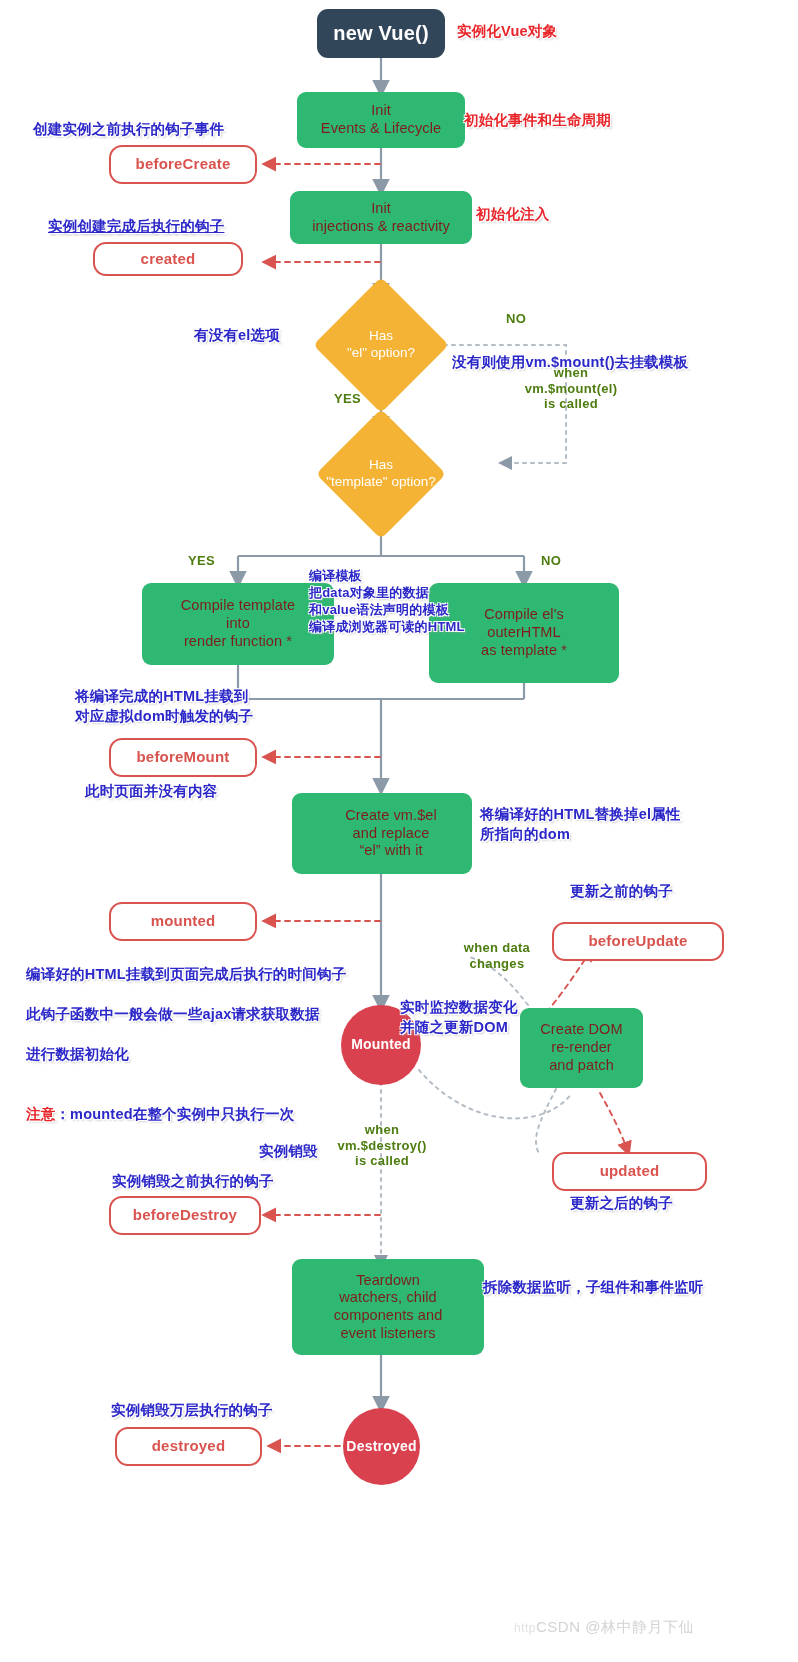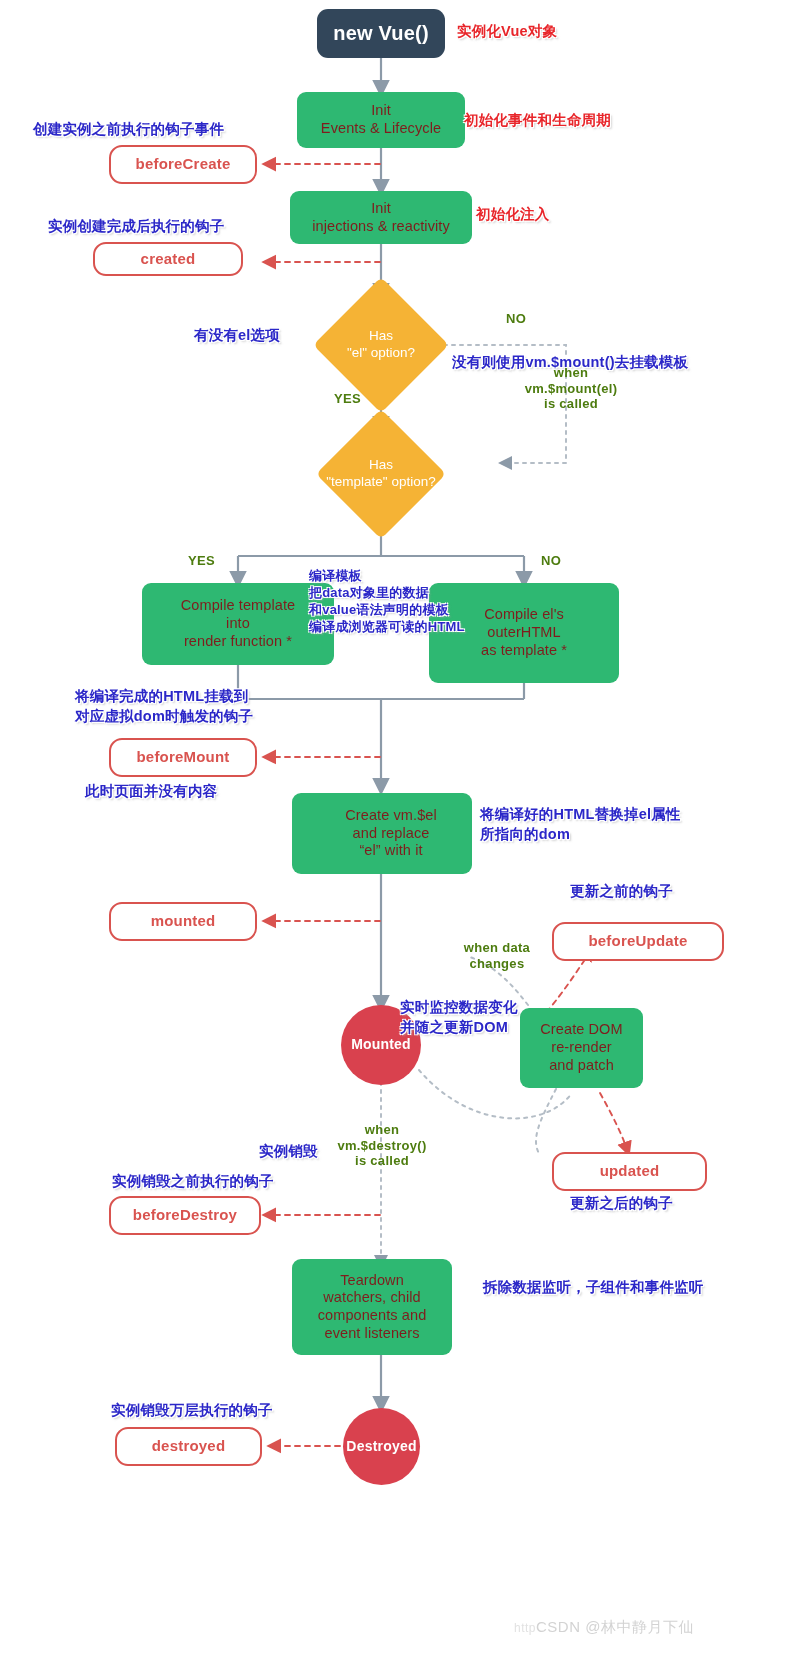--- a/index.html
+++ b/index.html
@@ -246,21 +246,21 @@
   <div class="node circle" style="left:341px;top:1005px;width:80px;height:80px;">
     <span>Mounted</span>
   </div>
 
   <div class="node green" style="left:520px;top:1008px;width:123px;height:80px;flex-direction:column;">
     <span>Create DOM</span>
     <span>re-render</span>
     <span>and patch</span>
   </div>
 
-  <div class="node green" style="left:292px;top:1259px;width:160px;height:96px;flex-direction:column;">
+  <div class="node green" style="left:292px;top:1259px;width:192px;height:96px;flex-direction:column;">
     <span>Teardown</span>
     <span>watchers, child</span>
     <span>components and</span>
     <span>event listeners</span>
   </div>
 
   <div class="node circle" style="left:343px;top:1408px;width:77px;height:77px;">
     <span>Destroyed</span>
   </div>
 
@@ -310,41 +310,49 @@
 is called</div>
 
   <div class="cn cn-red" style="left:457px;top:21px;">实例化Vue对象</div>
 
   <div class="cn cn-red" style="left:464px;top:110px;">初始化事件和生命周期</div>
 
   <div class="cn cn-blue" style="left:33px;top:119px;">创建实例之前执行的钩子事件</div>
 
   <div class="cn cn-red" style="left:476px;top:204px;">初始化注入</div>
 
-  <div class="cn cn-blue" style="left:48px;top:216px;">实例创建完成后执行的钩子</div>
+  <div class="cn cn-blue" style="left:48px;top:216px;text-decoration:underline;">实例创建完成后执行的钩子</div>
 
   <div class="cn cn-blue" style="left:194px;top:325px;">有没有el选项</div>
 
   <div class="cn cn-blue" style="left:452px;top:352px;">没有则使用vm.$mount()去挂载模板</div>
 
   <div class="cn cn-blue" style="left:309px;top:567px;font-size:13px;line-height:1.32;">编译模板
 把data对象里的数据
 和value语法声明的模板
 编译成浏览器可读的HTML</div>
 
   <div class="cn cn-blue" style="left:75px;top:686px;">将编译完成的HTML挂载到
 对应虚拟dom时触发的钩子</div>
 
   <div class="cn cn-blue" style="left:85px;top:781px;">此时页面并没有内容</div>
 
   <div class="cn cn-blue" style="left:480px;top:804px;">将编译好的HTML替换掉el属性
 所指向的dom</div>
 
   <div class="cn cn-blue" style="left:570px;top:881px;">更新之前的钩子</div>
 
+  <div class="cn" style="left:26px;top:944px;">
+    <div class="cn-blue">编译好的HTML挂载到页面完成后执行的时间钩子</div>
+    <div class="cn-blue">此钩子函数中一般会做一些ajax请求获取数据</div>
+    <div class="cn-blue">进行数据初始化</div>
+    <div>
+      <span class="hl">注意</span><span class="cn-blue">：mounted在整个实例中只执行一次</span>
+    </div>
+  </div>
 
   <div class="cn cn-blue" style="left:400px;top:997px;">实时监控数据变化
 并随之更新DOM</div>
 
   <div class="cn cn-blue" style="left:259px;top:1141px;">实例销毁</div>
 
   <div class="cn cn-blue" style="left:570px;top:1193px;">更新之后的钩子</div>
 
   <div class="cn cn-blue" style="left:112px;top:1171px;">实例销毁之前执行的钩子</div>
 

